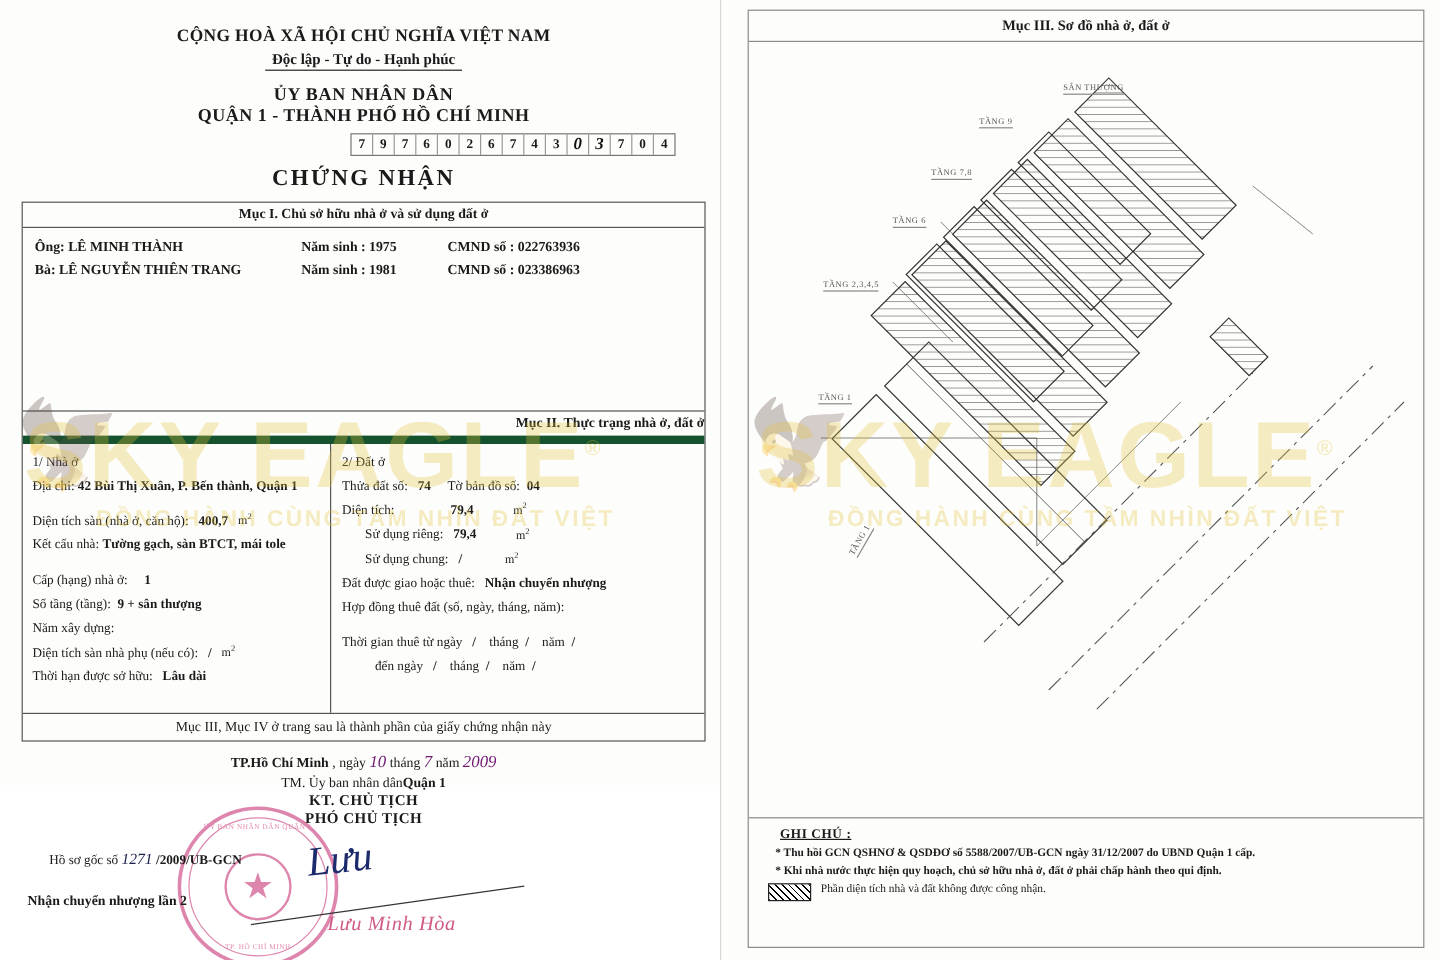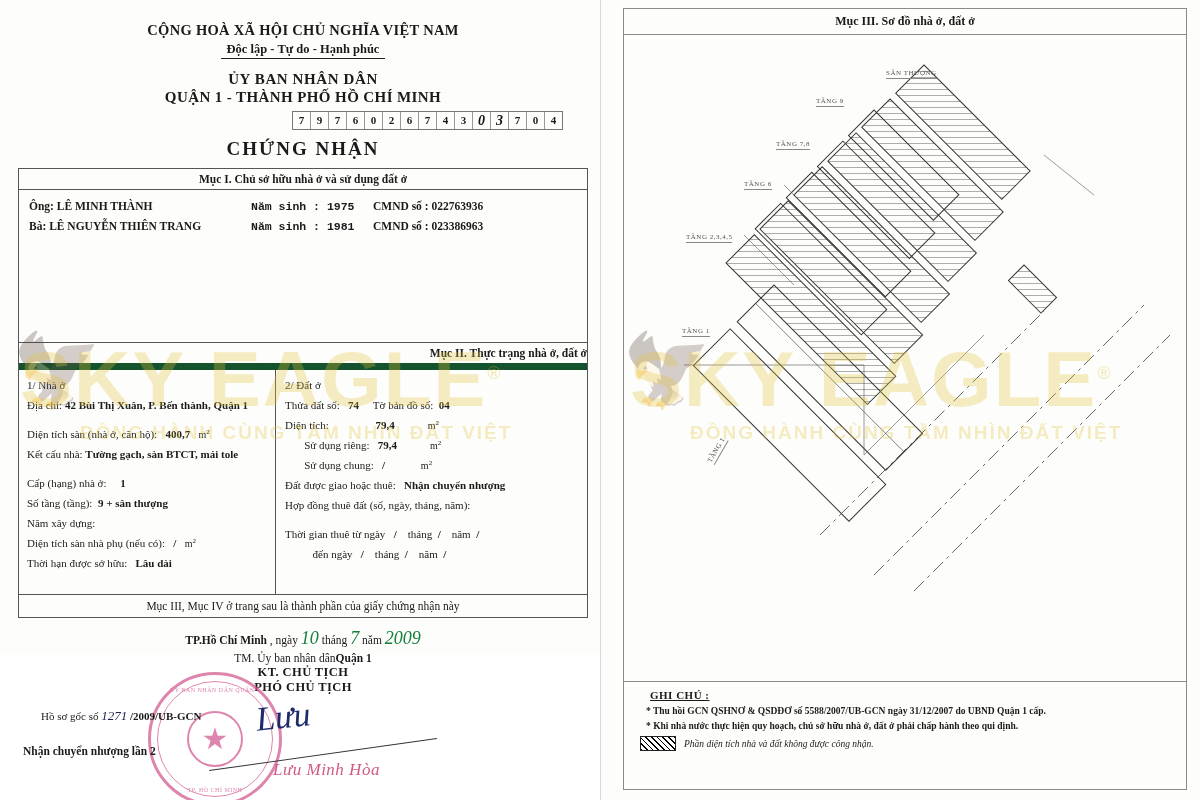--- a/index.html
+++ b/index.html
@@ -39,21 +39,21 @@
 
   .chungnhan{text-align:center;font-size:19px;font-weight:bold;
     letter-spacing:2px;margin-top:8px;}
 
   .tbl{border:1px solid #555;margin-top:8px;}
   .tbl-head{border-bottom:1px solid #555;text-align:center;
     font-size:11.5px;font-weight:bold;padding:4px 0 4px 0;}
   .sec1-body{height:142px;padding:10px 0 0 10px;font-size:11.5px;}
   .owner-row{display:flex;align-items:baseline;margin-bottom:7px;font-weight:bold;}
   .ow-name{width:222px;}
-  .ow-birth{width:122px;font-family:Liberation Mono, monospace;}
+  .ow-birth{width:122px;}
   .ow-id{}
 
   .sec2{border-top:1px solid #555;}
   .sec2-head{text-align:right;font-size:11.5px;font-weight:bold;
     padding:4px 0;border-bottom:7px solid #14532d;}
   .sec2-cols{display:flex;height:224px;}
   .col-l{width:248px;border-right:1px solid #555;padding:7px 0 0 8px;font-size:11px;}
   .col-r{flex:1;padding:7px 0 0 9px;font-size:11px;}
   .fld{margin-bottom:3px;line-height:1.55;white-space:nowrap;}
   .lbl{}
@@ -62,21 +62,21 @@
   sup{font-size:7px;}
   .gap{height:9px;}
 
   .sec3-row{border-top:1px solid #555;text-align:center;
     font-size:11.5px;padding:5px 0;}
 
   .sign{margin-top:10px;text-align:center;position:relative;}
   .sign-date{font-size:11.5px;}
   .sign-date b{font-weight:bold;}
   .hand{font-family:"Liberation Serif", serif;font-style:italic;
-    color:#15803d;font-size:18px;}
+    color:#701a75;font-size:14px;}
   .sign-l2{font-size:11.5px;margin-top:3px;}
   .sign-l3{font-size:12.5px;font-weight:bold;margin-top:1px;letter-spacing:.4px;}
   .sign-l4{font-size:12.5px;font-weight:bold;letter-spacing:.4px;}
 
   .stamp{
     position:absolute;left:130px;top:44px;width:128px;height:128px;
     border:3px solid #d2578f;border-radius:50%;
     opacity:.72;
   }
   .stamp:after{
@@ -138,21 +138,21 @@
   }
   .rot{transform-origin:left top;}
 
   .notes{
     position:absolute;left:0;right:0;bottom:0;height:108px;
     border-top:1px solid #8a8a8a;padding:7px 10px 0 14px;box-sizing:border-box;
   }
   .notes-title{font-size:11px;font-weight:bold;text-decoration:underline;
     letter-spacing:.5px;margin-bottom:5px;margin-left:12px;}
   .note-item{font-size:9.5px;font-weight:bold;margin-bottom:5px;padding-left:8px;}
-  .note-legend{display:flex;align-items:center;gap:8px;padding-left:2px;font-style:italic;}
+  .note-legend{display:flex;gap:8px;padding-left:2px;}
   .hatch-box{
     width:34px;height:13px;border:1px solid #222;
     background:repeating-linear-gradient(45deg,#000 0 1px,#fff 1px 4px);
   }
   .note-legend span{font-size:9.5px;}
 
   
   .wm{
     position:absolute;left:0;top:0;width:1200px;height:800px;
     pointer-events:none;z-index:5;

